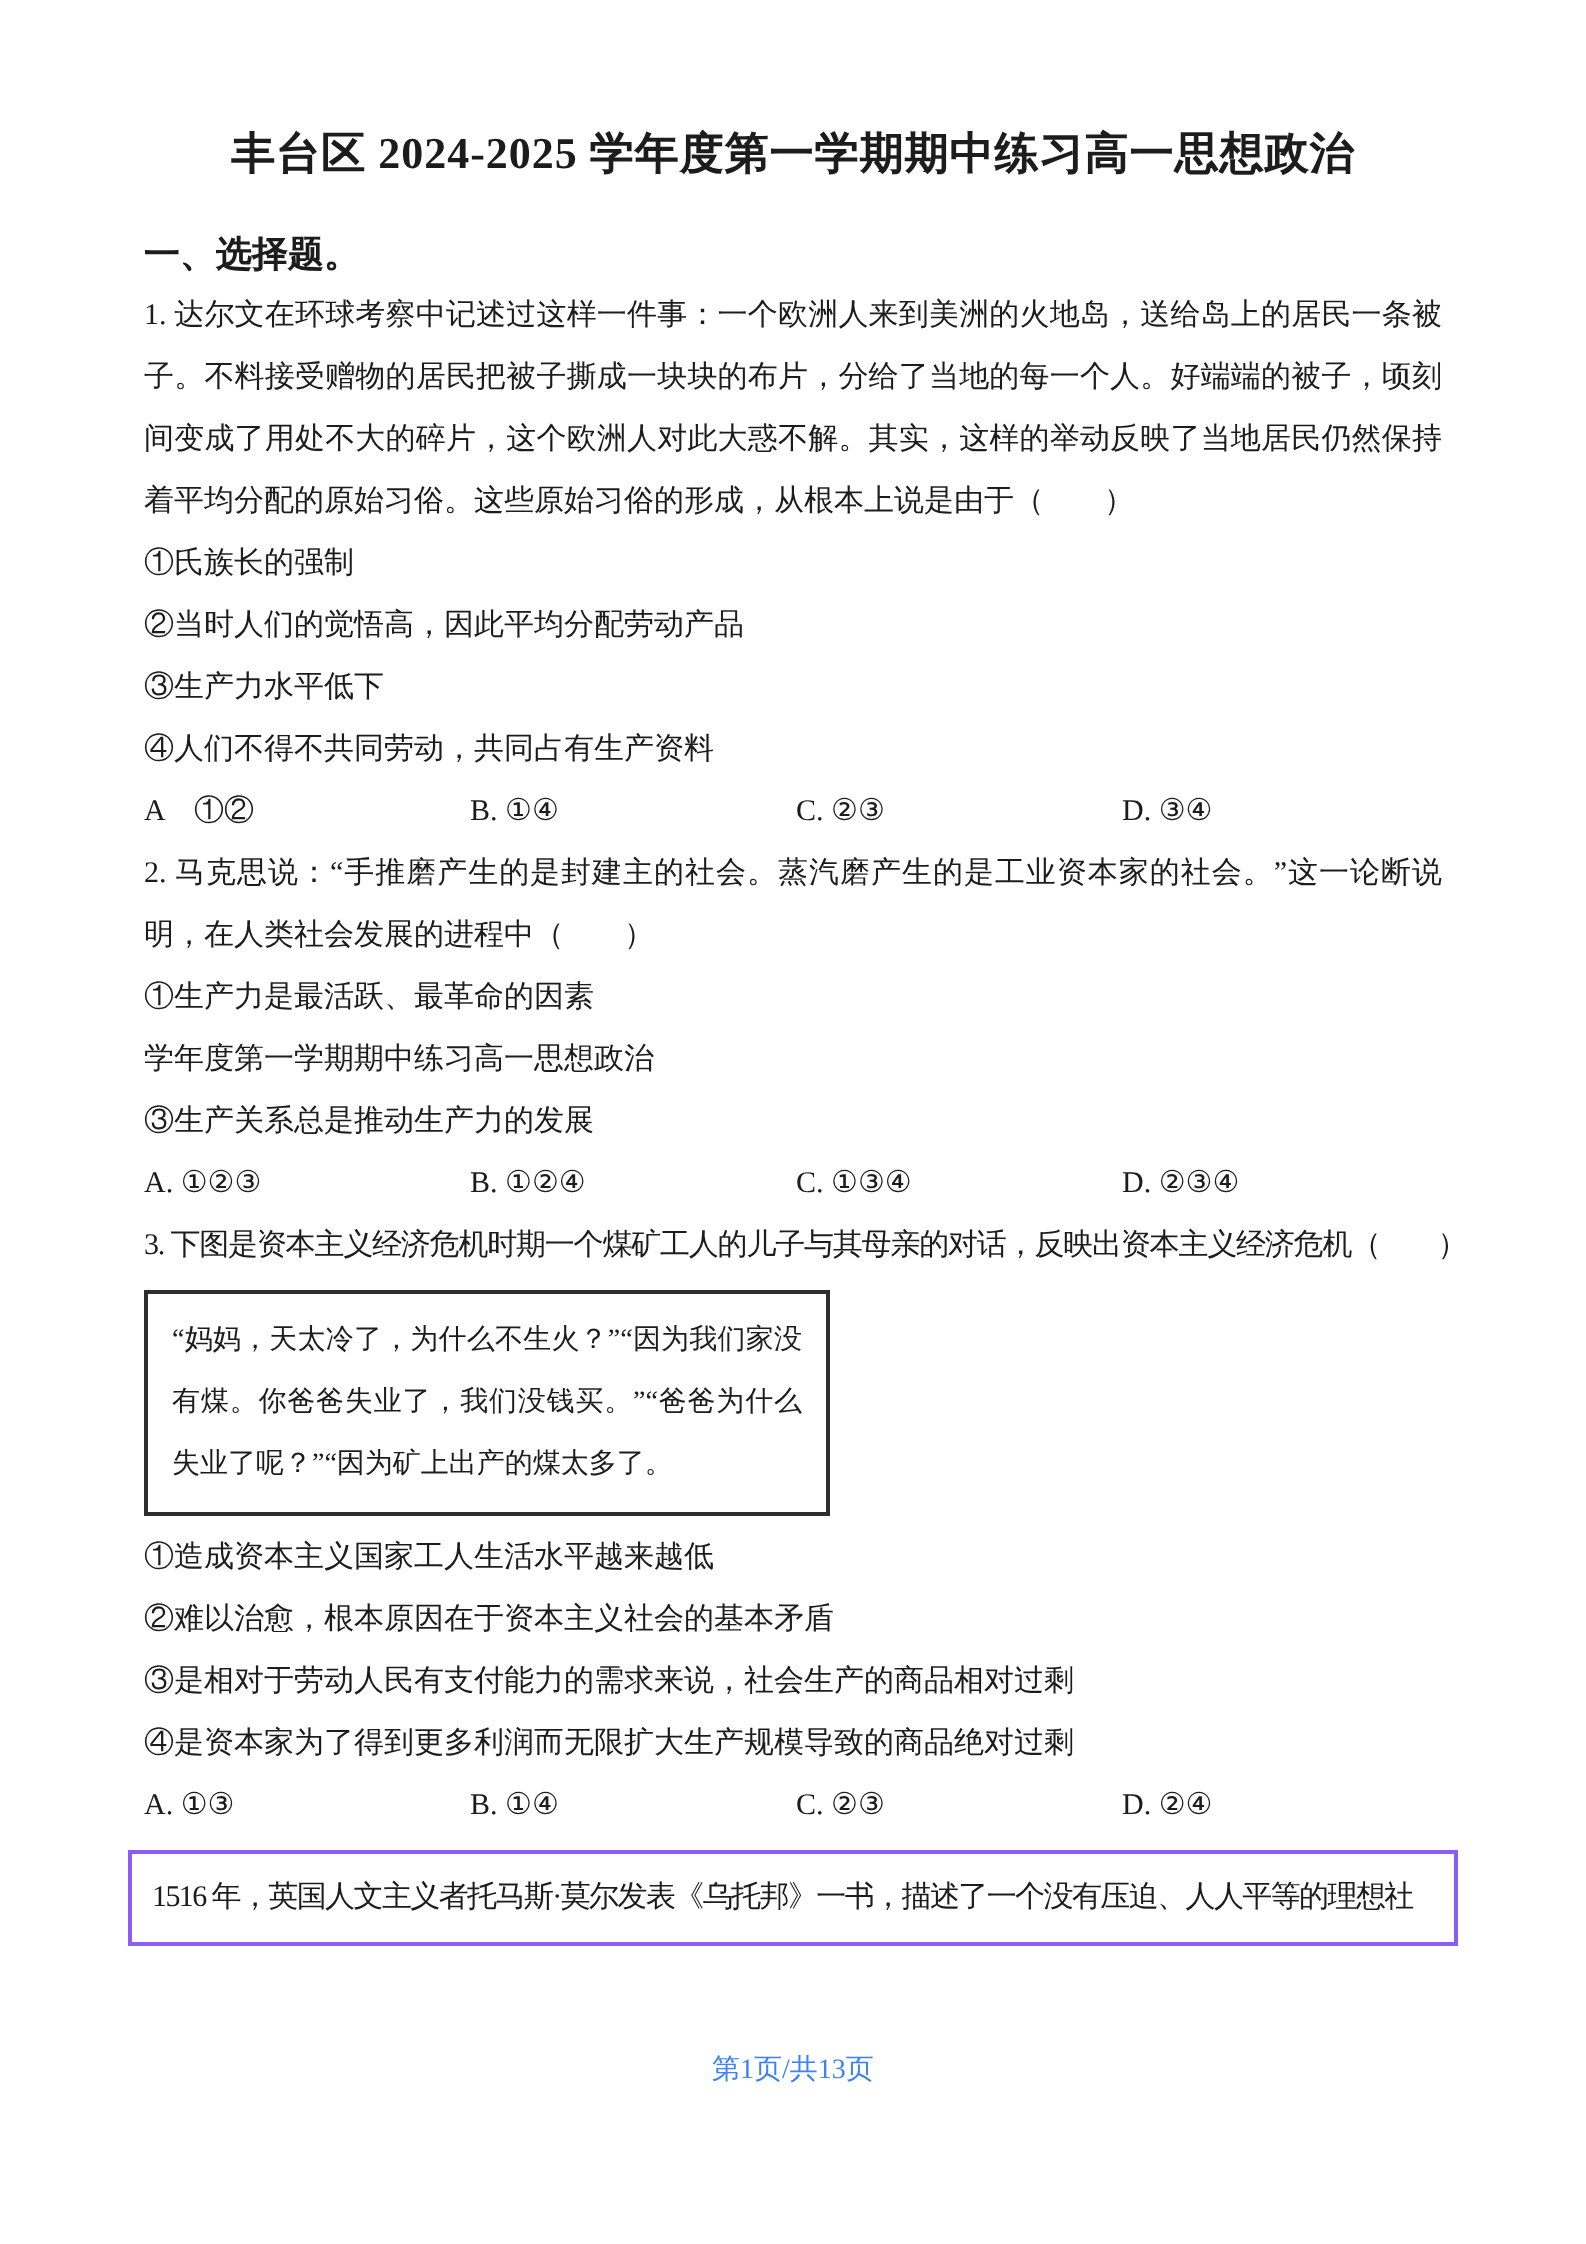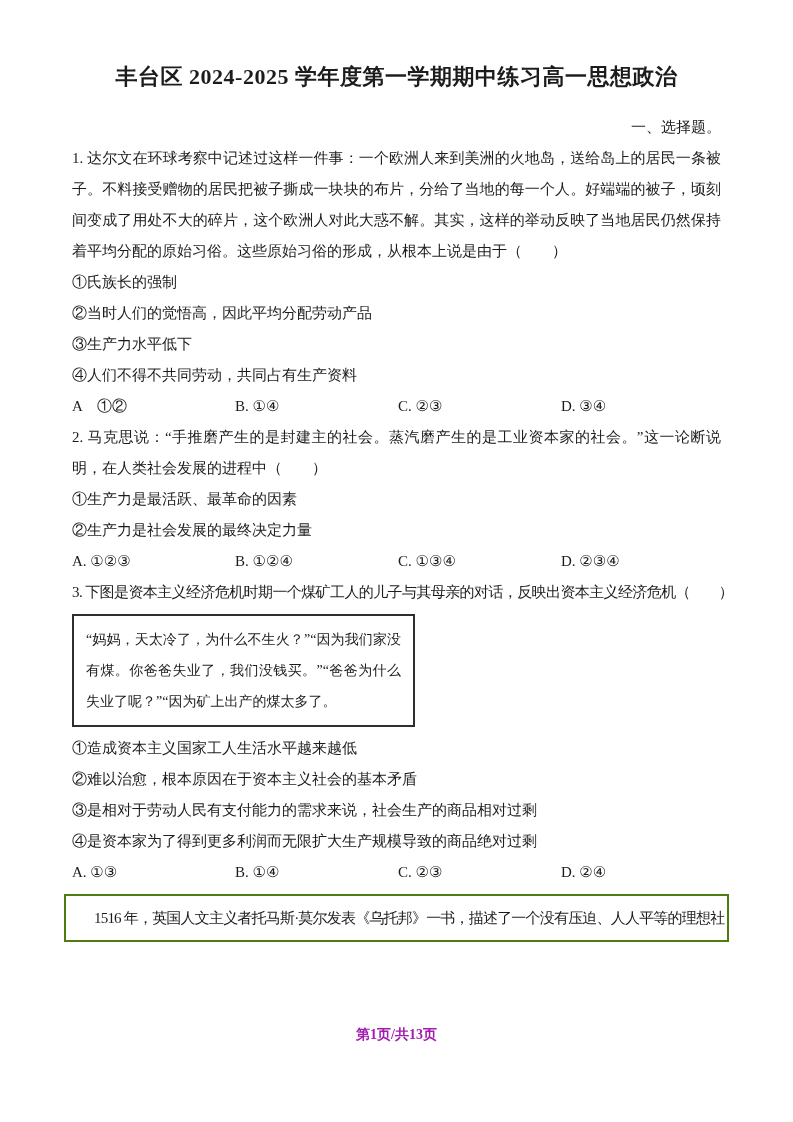--- a/index.html
+++ b/index.html
@@ -12,21 +12,21 @@
   .page {
     width:793px; height:994px;
     padding:62px 72px 0 72px;
     position:relative;
   }
   .doc-title {
     font-size:22px; font-weight:bold; text-align:center;
     line-height:30px; margin-bottom:20px; letter-spacing:0.5px;
   }
   .section-header {
-    font-size:15px; font-weight:normal; line-height:31px;text-align:right;
+    font-size:18px; font-weight:bold; line-height:31px;
   }
   .para, .item-line, .opt-row, .stem {
     font-size:15px; line-height:31px; color:#1c1c1c;
   }
   .stem { text-align:justify; }
   .nowrap { white-space:nowrap; letter-spacing:-0.6px; }
   .opt-row {
     display:grid;
     grid-template-columns:163px 163px 163px auto;
   }
@@ -35,29 +35,29 @@
     width:343px;
     border:2px solid #2e2e2e;
     padding:8px 12px;
     margin:6px 0 6px 0;
     font-size:14px; line-height:31px;
     text-align:justify;
   }
   .material-box {
     width:665px;
     margin:6px 0 0 -8px;
-    border:2px solid #4d7c0f;
-    padding:11px 28px;
+    border:2px solid #8b5cf6;
+    padding:11px 10px;
     font-size:15px; line-height:22px;
     white-space:nowrap; letter-spacing:-0.8px;
     overflow:hidden;
   }
   .footer {
     position:absolute; left:0; top:1026px; width:793px;
-    text-align:center; font-size:14px; color:#a21caf;font-weight:bold;
+    text-align:center; font-size:14px; color:#3b82f6;
   }
 </style>
 </head>
 <body>
 
 <div class="page">
 
   <h1 class="doc-title">丰台区 2024-2025 学年度第一学期期中练习高一思想政治</h1>
 
   <h2 class="section-header">一、选择题。</h2>
@@ -72,21 +72,22 @@
       <span class="opt-cell">A　①②</span>
       <span class="opt-cell">B. ①④</span>
       <span class="opt-cell">C. ②③</span>
       <span class="opt-cell">D. ③④</span>
     </div>
   </section>
 
   <section>
     <p class="stem">2. 马克思说：“手推磨产生的是封建主的社会。蒸汽磨产生的是工业资本家的社会。”这一论断说明，在人类社会发展的进程中（　　）</p>
     <p class="item-line">①生产力是最活跃、最革命的因素</p>
-    <p class="item-line">②生产力是社会发展的最终决定力量</p>
+    <p class="item-line">学年度第一学期期中练习高一思想政治</p>
+    <p class="item-line">③生产关系总是推动生产力的发展</p>
     <div class="opt-row">
       <span class="opt-cell">A. ①②③</span>
       <span class="opt-cell">B. ①②④</span>
       <span class="opt-cell">C. ①③④</span>
       <span class="opt-cell">D. ②③④</span>
     </div>
   </section>
 
   <section>
     <p class="stem nowrap">3. 下图是资本主义经济危机时期一个煤矿工人的儿子与其母亲的对话，反映出资本主义经济危机（　　）</p>

